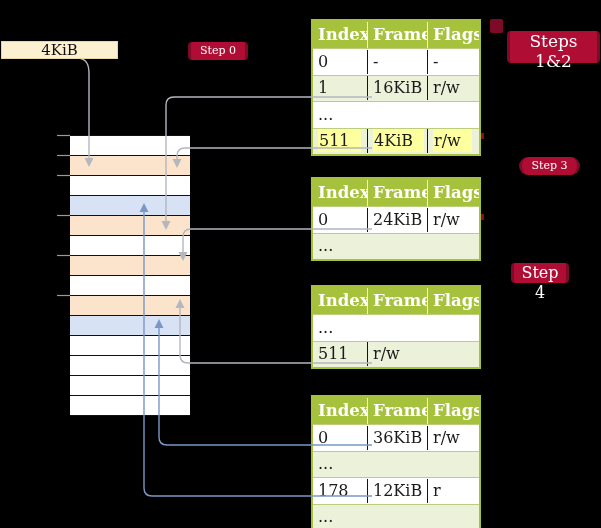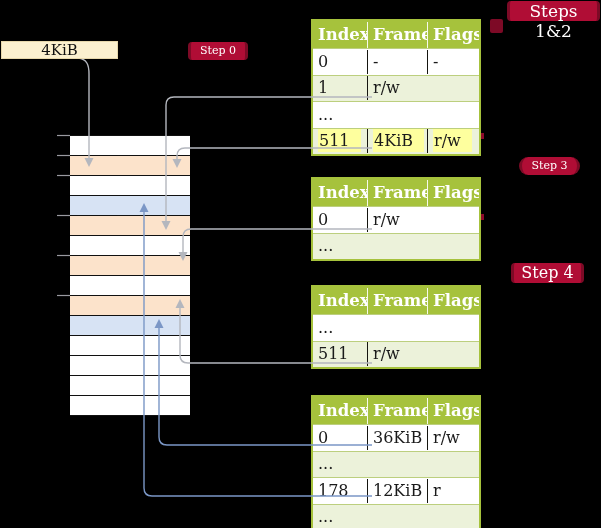--- a/index.html
+++ b/index.html
@@ -21,23 +21,23 @@
   
   .badge{
     position:absolute;z-index:6;box-sizing:border-box;
     background:var(--badge-red,#b00d35);
     border-left:3px solid var(--badge-red-dark,#7d0a26);
     border-right:3px solid var(--badge-red-dark,#7d0a26);
     border-radius:4px;color:var(--header-text,#fff);
     text-align:center;font-size:11px;
   }
   .badge-step0  {left:188px;top:42px;width:60px;height:18px;line-height:18px;}
-  .badge-steps12{left:507px;top:1px;width:93px;height:20px;line-height:20px;font-size:17px;}
+  .badge-steps12{left:507px;top:31px;width:93px;height:32px;line-height:20px;font-size:17px;}
   .badge-step3  {left:519px;top:157px;width:61px;height:18px;line-height:18px;border-radius:9px;}
-  .badge-step4  {left:511px;top:263px;width:73px;height:20px;line-height:20px;font-size:16px;}
+  .badge-step4  {left:511px;top:263px;width:58px;height:20px;line-height:20px;font-size:16px;}
   .badge-cap{
     position:absolute;left:490px;top:19px;width:13px;height:14px;z-index:6;
     background:var(--badge-red-dark,#7d0a26);border-radius:2px;
   }
 
   
   .memory{
     position:absolute;left:70px;top:135px;width:120px;z-index:1;
     border-top:1px solid #101010;
   }
@@ -114,20 +114,21 @@
         <div class="tcell">Frame</div>
         <div class="tcell">Flags</div>
       </div>
       <div class="trow">
         <div class="tcell"><span>0</span></div>
         <div class="tcell"><span>-</span></div>
         <div class="tcell"><span>-</span></div>
       </div>
       <div class="trow shaded">
         <div class="tcell"><span>1</span></div>
+        <div class="tcell"><span>16KiB</span></div>
         <div class="tcell"><span>r/w</span></div>
       </div>
       <div class="trow">
         <div class="tcell"><span>...</span></div>
         <div class="tcell"></div>
         <div class="tcell"></div>
       </div>
       <div class="trow shaded">
         <div class="tcell"><span class="hl">511</span></div>
         <div class="tcell"><span class="hl">4KiB</span></div>
@@ -135,20 +136,21 @@
       </div>
     </div>
   <div class="ptable" id="ptable-1" style="top:177px">
       <div class="trow thead">
         <div class="tcell">Index</div>
         <div class="tcell">Frame</div>
         <div class="tcell">Flags</div>
       </div>
       <div class="trow">
         <div class="tcell"><span>0</span></div>
+        <div class="tcell"><span>24KiB</span></div>
         <div class="tcell"><span>r/w</span></div>
       </div>
       <div class="trow shaded">
         <div class="tcell"><span>...</span></div>
         <div class="tcell"></div>
         <div class="tcell"></div>
       </div>
     </div>
   <div class="ptable" id="ptable-2" style="top:285px">
       <div class="trow thead">

